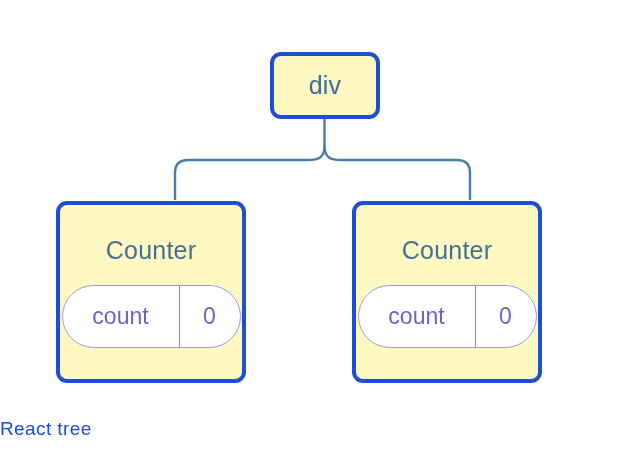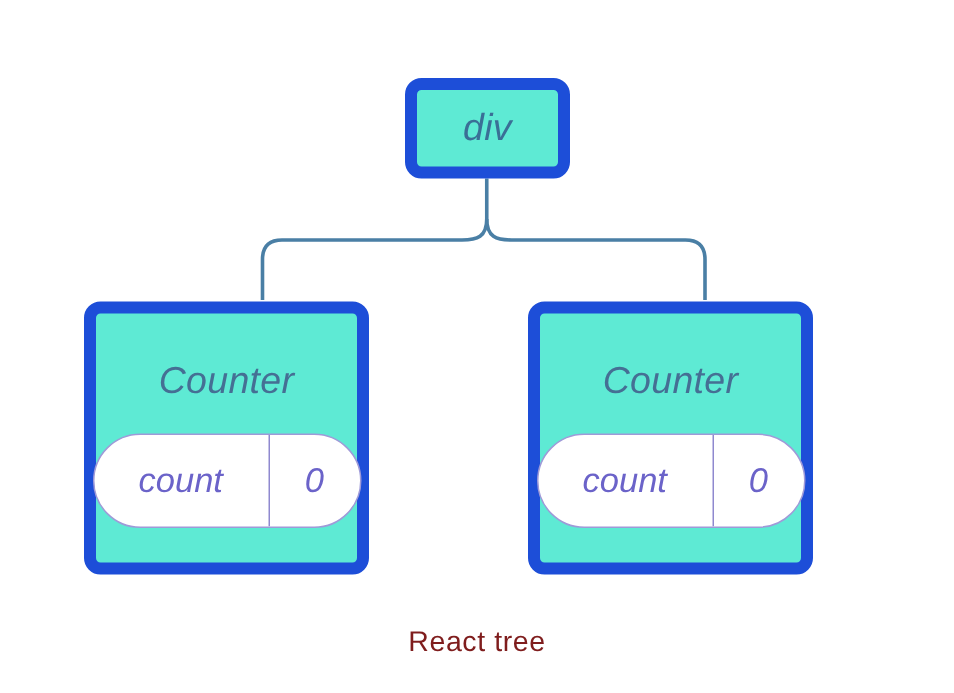--- a/index.html
+++ b/index.html
@@ -28,24 +28,23 @@
     top: 0;
     width: 636px;
     height: 462px;
     pointer-events: none;
   }
 
   
   .node-box {
     position: absolute;
     box-sizing: border-box;
-    background: #5eead4;
-    border: 8px solid #1d4ed8;
+    background: #fef9c3;
+    border: 4px solid #1d4ed8;
     border-radius: 11px;
-    font-style: italic;
   }
 
   
   .node-root {
     left: 270px;
     top: 52px;
     width: 110px;
     height: 67px;
     display: flex;
     align-items: center;
@@ -111,23 +110,22 @@
     color: #6b63c9;
     line-height: 1;
   }
 
   
   .caption {
     position: absolute;
     left: 0;
     top: 418px;
     width: 636px;
-    text-align: center;
     font-size: 19px;
-    color: #7f1d1d;
+    color: #1d4ed8;
     letter-spacing: 0.4px;
   }
 </style>
 </head>
 <body>
 
 <div class="canvas">
 
   <svg class="connectors" viewBox="0 0 636 462" width="636" height="462" aria-hidden="true">
 

